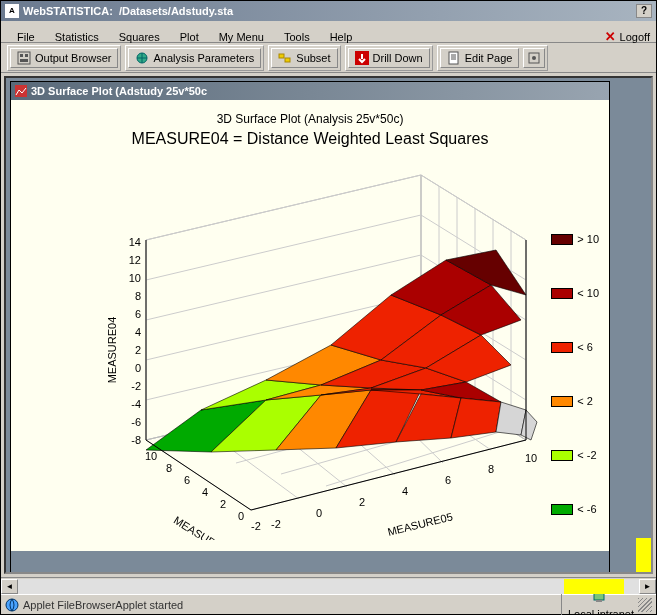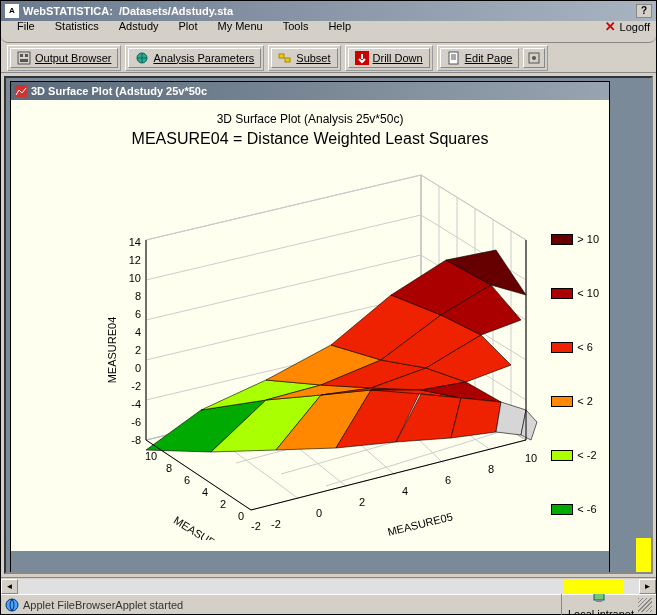--- a/index.html
+++ b/index.html
@@ -5,27 +5,27 @@
   * { box-sizing: border-box; margin: 0; padding: 0; font-family: Tahoma, Arial, sans-serif; font-size: 11px; }
   body { width: 657px; height: 615px; background: #c0c0c0; overflow: hidden; }
 
   .outer-window { width: 657px; height: 615px; border: 1px solid #000; background: #d4d0c8; display: flex; flex-direction: column; }
 
   .titlebar { height: 20px; background: linear-gradient(to right, #6b7a8f, #a8b4c0); display: flex; align-items: center; padding: 0 4px; color: #fff; font-weight: bold; }
   .titlebar .app-icon { width: 14px; height: 14px; background: #fff; color: #000; font-size: 8px; line-height: 14px; text-align: center; margin-right: 4px; }
   .titlebar .title-text { flex: 1; }
   .titlebar .help-btn { width: 16px; height: 14px; background: #d4d0c8; border: 1px solid #888; color: #000; text-align: center; line-height: 12px; font-size: 10px; font-weight: bold; cursor: pointer; }
 
-  .menubar { height: 22px; background: #d4d0c8; display: flex; align-items: flex-end; padding: 8px 6px; border-bottom: 1px solid #888; border-radius: 7px; }
+  .menubar { height: 22px; background: #d4d0c8; display: flex; align-items: flex-start; padding: 8px 6px; border-bottom: 1px solid #888; }
   .menubar .menu-item { padding: 2px 10px; cursor: pointer; color: #000; }
   .menubar .logoff { margin-left: auto; display: flex; align-items: center; cursor: pointer; }
   .menubar .logoff .x { color: #c00; font-weight: bold; margin-right: 4px; font-size: 13px; }
 
   .toolbar { height: 30px; background: #d4d0c8; display: flex; align-items: center; padding: 0 6px; border-bottom: 1px solid #888; gap: 4px; }
-  .tb-group { border: 1px solid #999; border-top-color: #fff; border-left-color: #fff; padding: 2px; display: flex; gap: 4px; text-decoration: underline; }
+  .tb-group { border: 1px solid #999; border-top-color: #fff; border-left-color: #fff; padding: 2px; display: flex; gap: 4px; }
   .tb-btn { background: #d4d0c8; border: 1px solid #888; border-top-color: #fff; border-left-color: #fff; padding: 2px 6px; cursor: pointer; display: flex; align-items: center; gap: 4px; font-size: 11px; }
   .tb-icon { width: 14px; height: 14px; display: inline-block; }
 
   .content-area { flex: 1; background: #7b8a99; border: 2px inset #888; margin: 3px; position: relative; overflow: hidden; }
 
   .yellow-v { position: absolute; right: 0; top: 460px; width: 15px; height: 100px; background: #ffff00; }
 
   .chart-window { position: absolute; left: 4px; top: 3px; width: 600px; height: 517px; border: 1px solid #000; }
   .chart-titlebar { height: 18px; background: linear-gradient(to right, #5a6a7a, #98a4b0); display: flex; align-items: center; padding: 0 4px; color: #fff; font-weight: bold; font-size: 11px; }
   .chart-titlebar .ct-icon { width: 12px; height: 12px; margin-right: 4px; }
@@ -60,21 +60,21 @@
     <span class="app-icon">A</span>
     <span class="title-text">
       <span>WebSTATISTICA:</span>&nbsp;&nbsp;<span>/Datasets/Adstudy.sta</span>
     </span>
     <span class="help-btn">?</span>
   </div>
 
   <div class="menubar">
     <span class="menu-item">File</span>
     <span class="menu-item">Statistics</span>
-    <span class="menu-item">Adstudy</span>
+    <span class="menu-item">Squares</span>
     <span class="menu-item">Plot</span>
     <span class="menu-item">My Menu</span>
     <span class="menu-item">Tools</span>
     <span class="menu-item">Help</span>
     <span class="logoff">
       <span class="x">✕</span>
       <span>Logoff</span>
     </span>
   </div>
 

